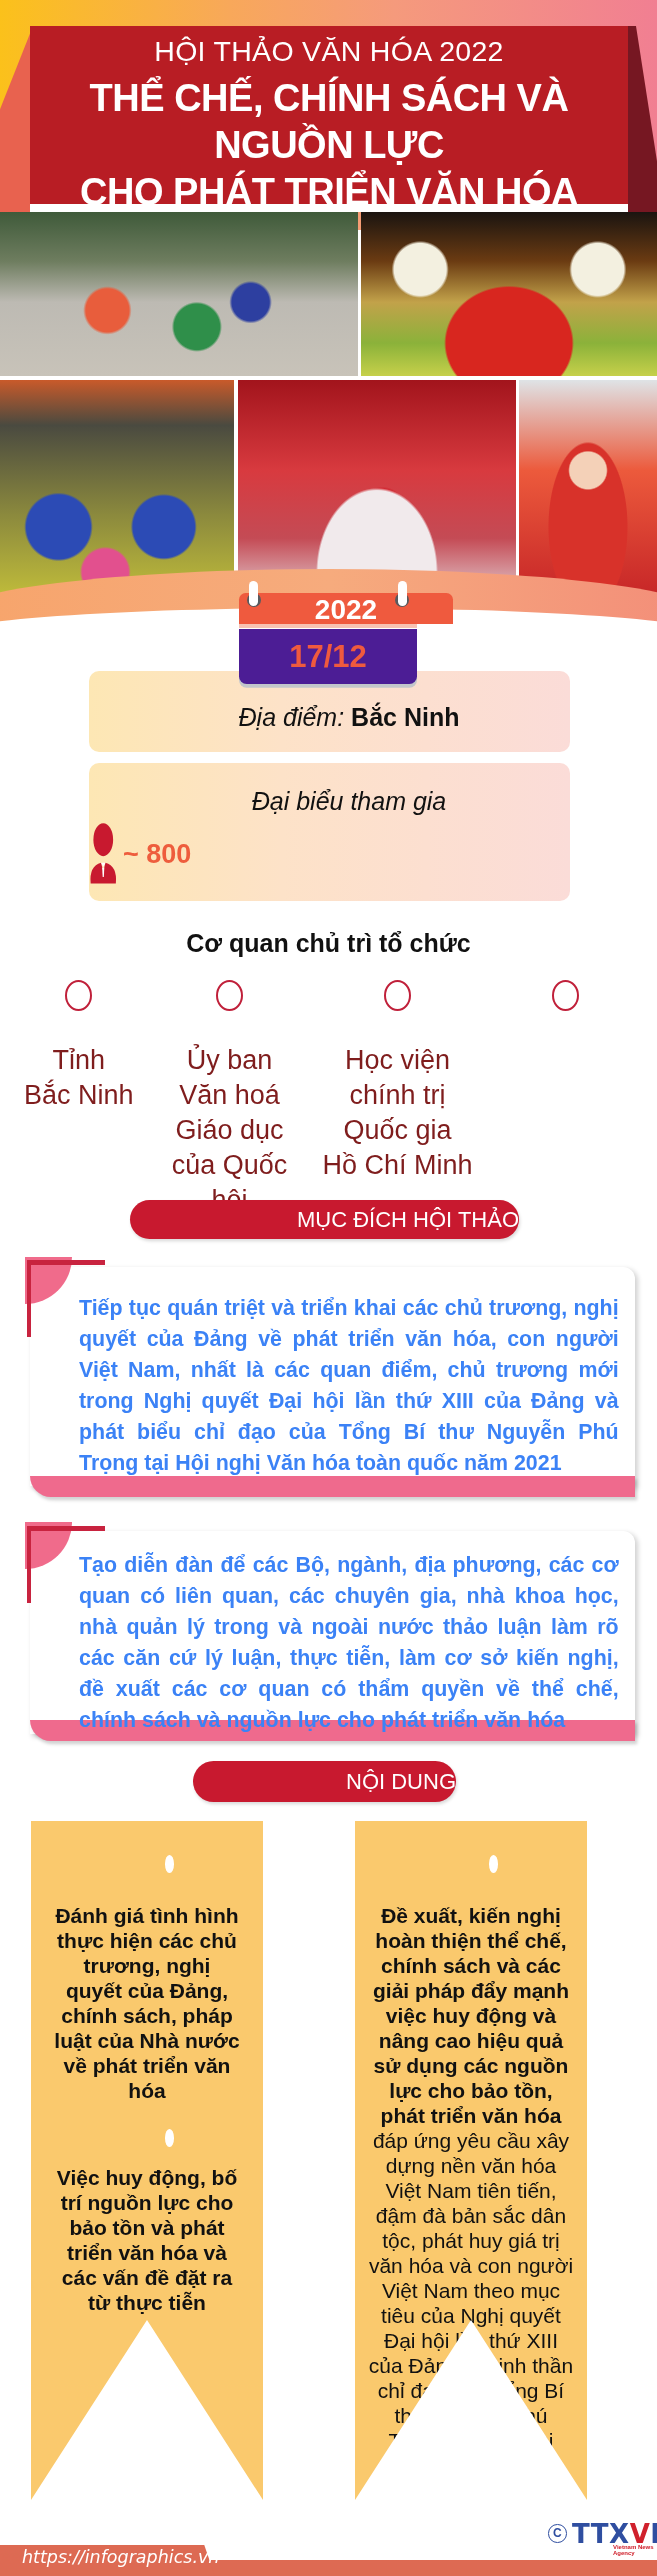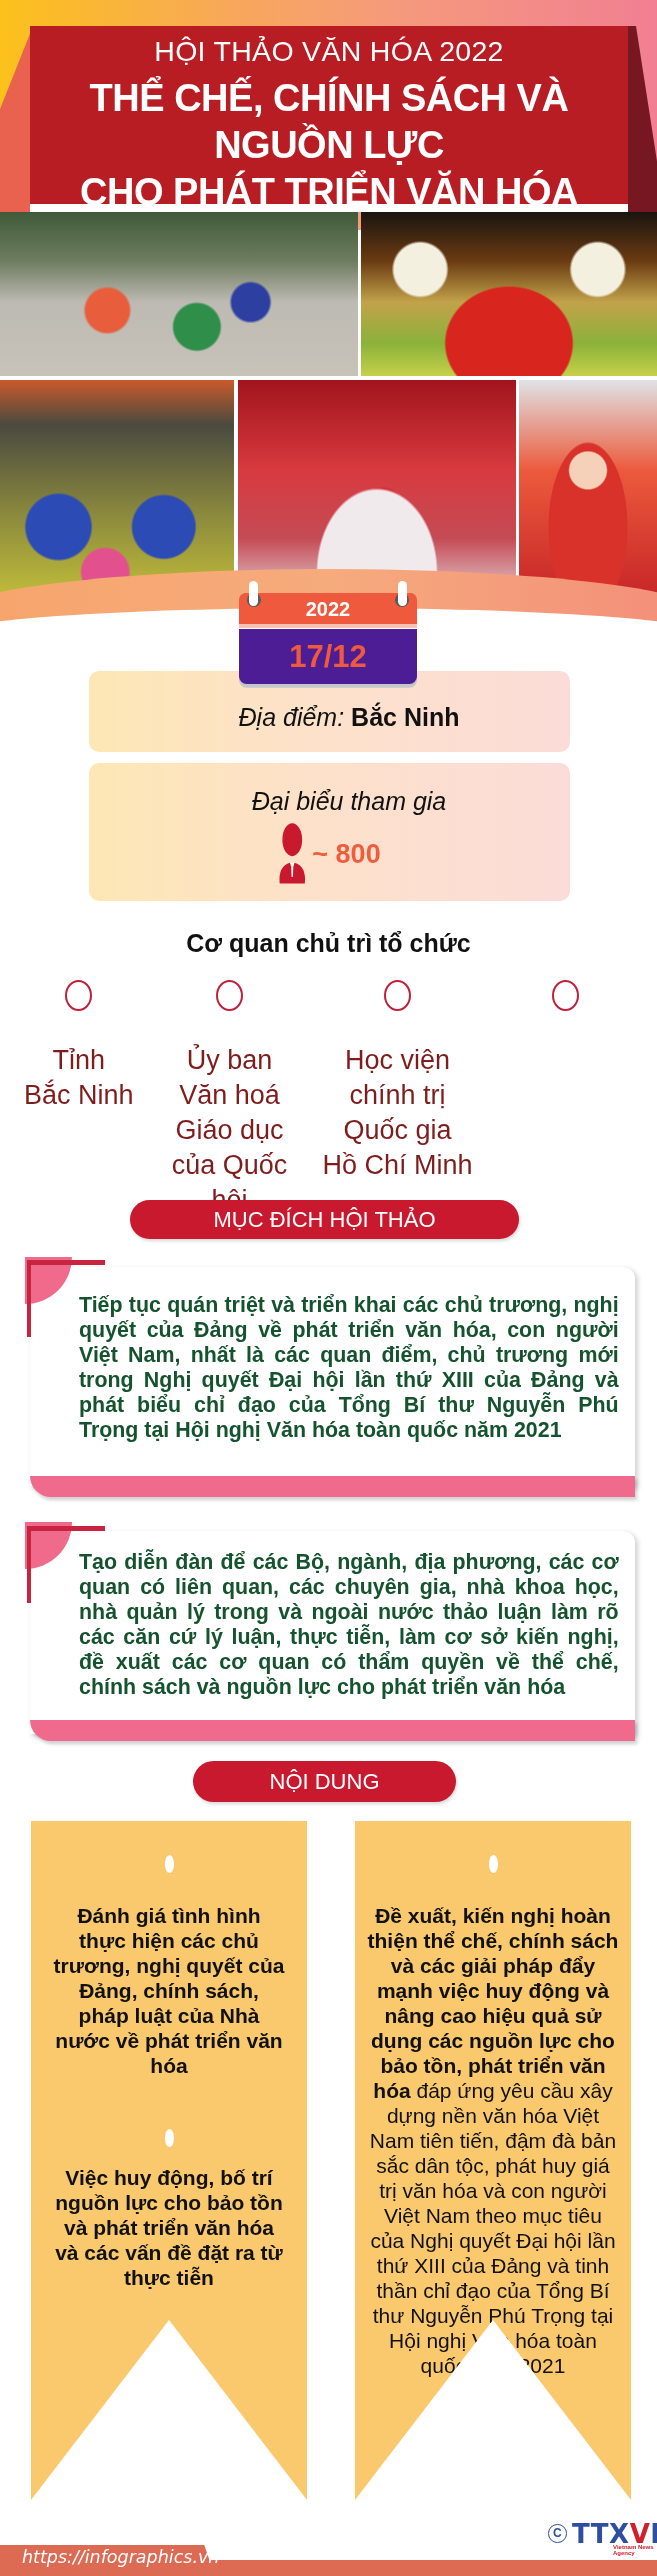--- a/index.html
+++ b/index.html
@@ -45,68 +45,68 @@
     background: radial-gradient(circle at 50% 40%, #f4d1b8 0 12%, transparent 13%),
                 radial-gradient(ellipse at 50% 65%, #d8322a 0 40%, transparent 41%),
                 linear-gradient(180deg, #dfe3e6 0%, #ec5a3c 40%, #c42226 100%); }
 
   .arc-band { left: -55px; top: 569px; width: 767px; height: 120px; border-radius: 50% 50% 0 0 / 40% 40% 0 0;
     background: linear-gradient(90deg, #f7a46a 0%, #f6ab7d 50%, #f38c79 100%); }
   .arc-white { left: -55px; top: 608px; width: 767px; height: 110px; border-radius: 50% 50% 0 0 / 25% 25% 0 0; background: #fff; }
 
   
   .calendar { left: 239px; top: 593px; width: 178px; height: 94px; z-index: 5; }
-  .cal-top { position: absolute; left: 0; top: 0; width: 178px; height: 31px; background: #ef5a3e; border-radius: 6.6px 6.6px 0 0;
-    color: #fff; font-size: 20px; font-weight: 700; text-align: center; line-height: 33px; }
+  .cal-top { position: absolute; left: 0; top: 0; width: 214px; height: 31px; background: #ef5a3e; border-radius: 6.6px 6.6px 0 0;
+    color: #fff; font-size: 28px; font-weight: 700; text-align: center; line-height: 33px; }
   .cal-divider { position: absolute; left: 0; top: 31px; width: 178px; height: 4.4px; background: #f7c2b3; }
   .cal-body { position: absolute; left: 0; top: 36px; width: 178px; height: 55px; background: #4c1d95; border-radius: 0 0 7.7px 7.7px;
     box-shadow: 0 3.8px 0 #c3c6cb; color: #ef5a3e; font-size: 31px; font-weight: 700; text-align: center; line-height: 55px; }
   .cal-ring { position: absolute; top: 0px; width: 14.2px; height: 14.2px; border-radius: 50%; background: #585a5e; }
   .cal-pin { position: absolute; top: -12px; width: 8.8px; height: 25px; border-radius: 4.4px; background: #fff; }
 
   
   .info-box { left: 89px; width: 481px; border-radius: 10px;
     background: linear-gradient(90deg, #fde7b4 0%, #fde2c8 40%, #fbdcd8 100%); text-align: center; }
   .info-1 { top: 671px; height: 81px; }
   .info-2 { top: 763px; height: 138px; }
   .info-line { font-size: 25px; font-style: italic; color: #111; padding-left: 39px; }
   .info-1 .info-line { margin-top: 32px; }
   .info-strong { font-style: normal; font-weight: 700; }
   .info-2 .info-line { margin-top: 24px; }
-  .delegate-row { display: flex; justify-content: center; align-items: flex-end; margin-top: 5.5px; }
+  .delegate-row { display: flex; align-items: flex-end; margin-top: 5.5px; }
   .delegate-icon { width: 28.5px; height: 65px; }
   .delegate-count { font-size: 27px; font-weight: 700; color: #ee5d3d; margin-left: 5.5px; margin-bottom: 16.4px; }
 
   
   .hosts-title { left: 0; top: 929px; width: 657px; text-align: center; font-size: 25px; font-weight: 700; color: #111; }
   .host { top: 980px; width: 153px; text-align: center; }
   .host-ring { width: 27px; height: 31px; border: 2.2px solid #c0203a; border-radius: 50%; margin: 0 auto; }
   .host-text { margin-top: 32px; font-size: 27px; line-height: 35px; color: #7f1d1d; white-space: pre-line; }
 
   
-  .pill { background: #c8192f; color: #fff; border-radius: 22px; text-align: center; font-weight: 400;
+  .pill { background: #c8192f; color: #fff; border-radius: 22px; text-align: right; font-weight: 400;
     box-shadow: 1.1px 2.2px 3.3px rgba(0,0,0,0.15); }
   .pill-purpose { left: 130px; top: 1200px; width: 389px; height: 39px; font-size: 22px; line-height: 39px; }
   .pill-content { left: 193px; top: 1761px; width: 263px; height: 41px; font-size: 22px; line-height: 41px; }
 
   
   .pcard { left: 30px; width: 605px; }
   .pcard-body { position: absolute; left: 0; top: 0; right: 0; background: #fff; border-radius: 0 12px 0 0;
     box-shadow: 2.2px 2.2px 5.5px rgba(0,0,0,0.18); }
   .pcard-foot { position: absolute; left: 0; right: 0; height: 21px; background: #ef6a8d; border-radius: 0 0 0 22px;
     box-shadow: 2.2px 3.3px 3.3px rgba(0,0,0,0.18); }
-  .pcard-text { position: absolute; left: 49px; right: 16.4px; font-size: 21.4px; font-weight: 700; line-height: 25px; text-align: justify; color: #14532d; }
+  .pcard-text { position: absolute; left: 49px; right: 16.4px; font-size: 21.4px; font-weight: 700; line-height: 31px; text-align: justify; color: #3b82f6; }
   .pcard-accent-v { position: absolute; left: -3.3px; width: 4.4px; background: #c8233f; }
   .pcard-accent-h { position: absolute; left: -3.3px; height: 4.4px; width: 78px; background: #c8233f; }
   .pcard-quarter { position: absolute; left: -5px; width: 47px; height: 47px; background: rgba(236,70,110,0.8); border-radius: 0 0 47px 0; }
   .pcard-1 { top: 1257px; height: 246px; }
   .pcard-2 { top: 1523px; height: 229px; }
 
   
-  .ribbon { top: 1821px; width: 276px; height: 679px; background: #fac96d;
+  .ribbon { top: 1821px; width: 232px; height: 679px; background: #fac96d;
     clip-path: polygon(0 0, 100% 0, 100% 100%, 50% 73.5%, 0 100%);
     filter: drop-shadow(2.2px 2.2px 2.2px rgba(0,0,0,0.25)); padding-left: 16px; }
   .ribbon-left { left: 31px; }
   .ribbon-right { left: 355px; }
   .ribbon-hole { position: absolute; width: 8.8px; height: 17.5px; border-radius: 50%; background: #fff; }
   .ribbon-text { position: absolute; left: 0; right: 0; text-align: center; font-size: 21px; line-height: 25px; color: #111; }
   .bold { font-weight: 700; }
 
   
   .logo { left: 548px; top: 2522px; width: 110px; height: 33px; }

